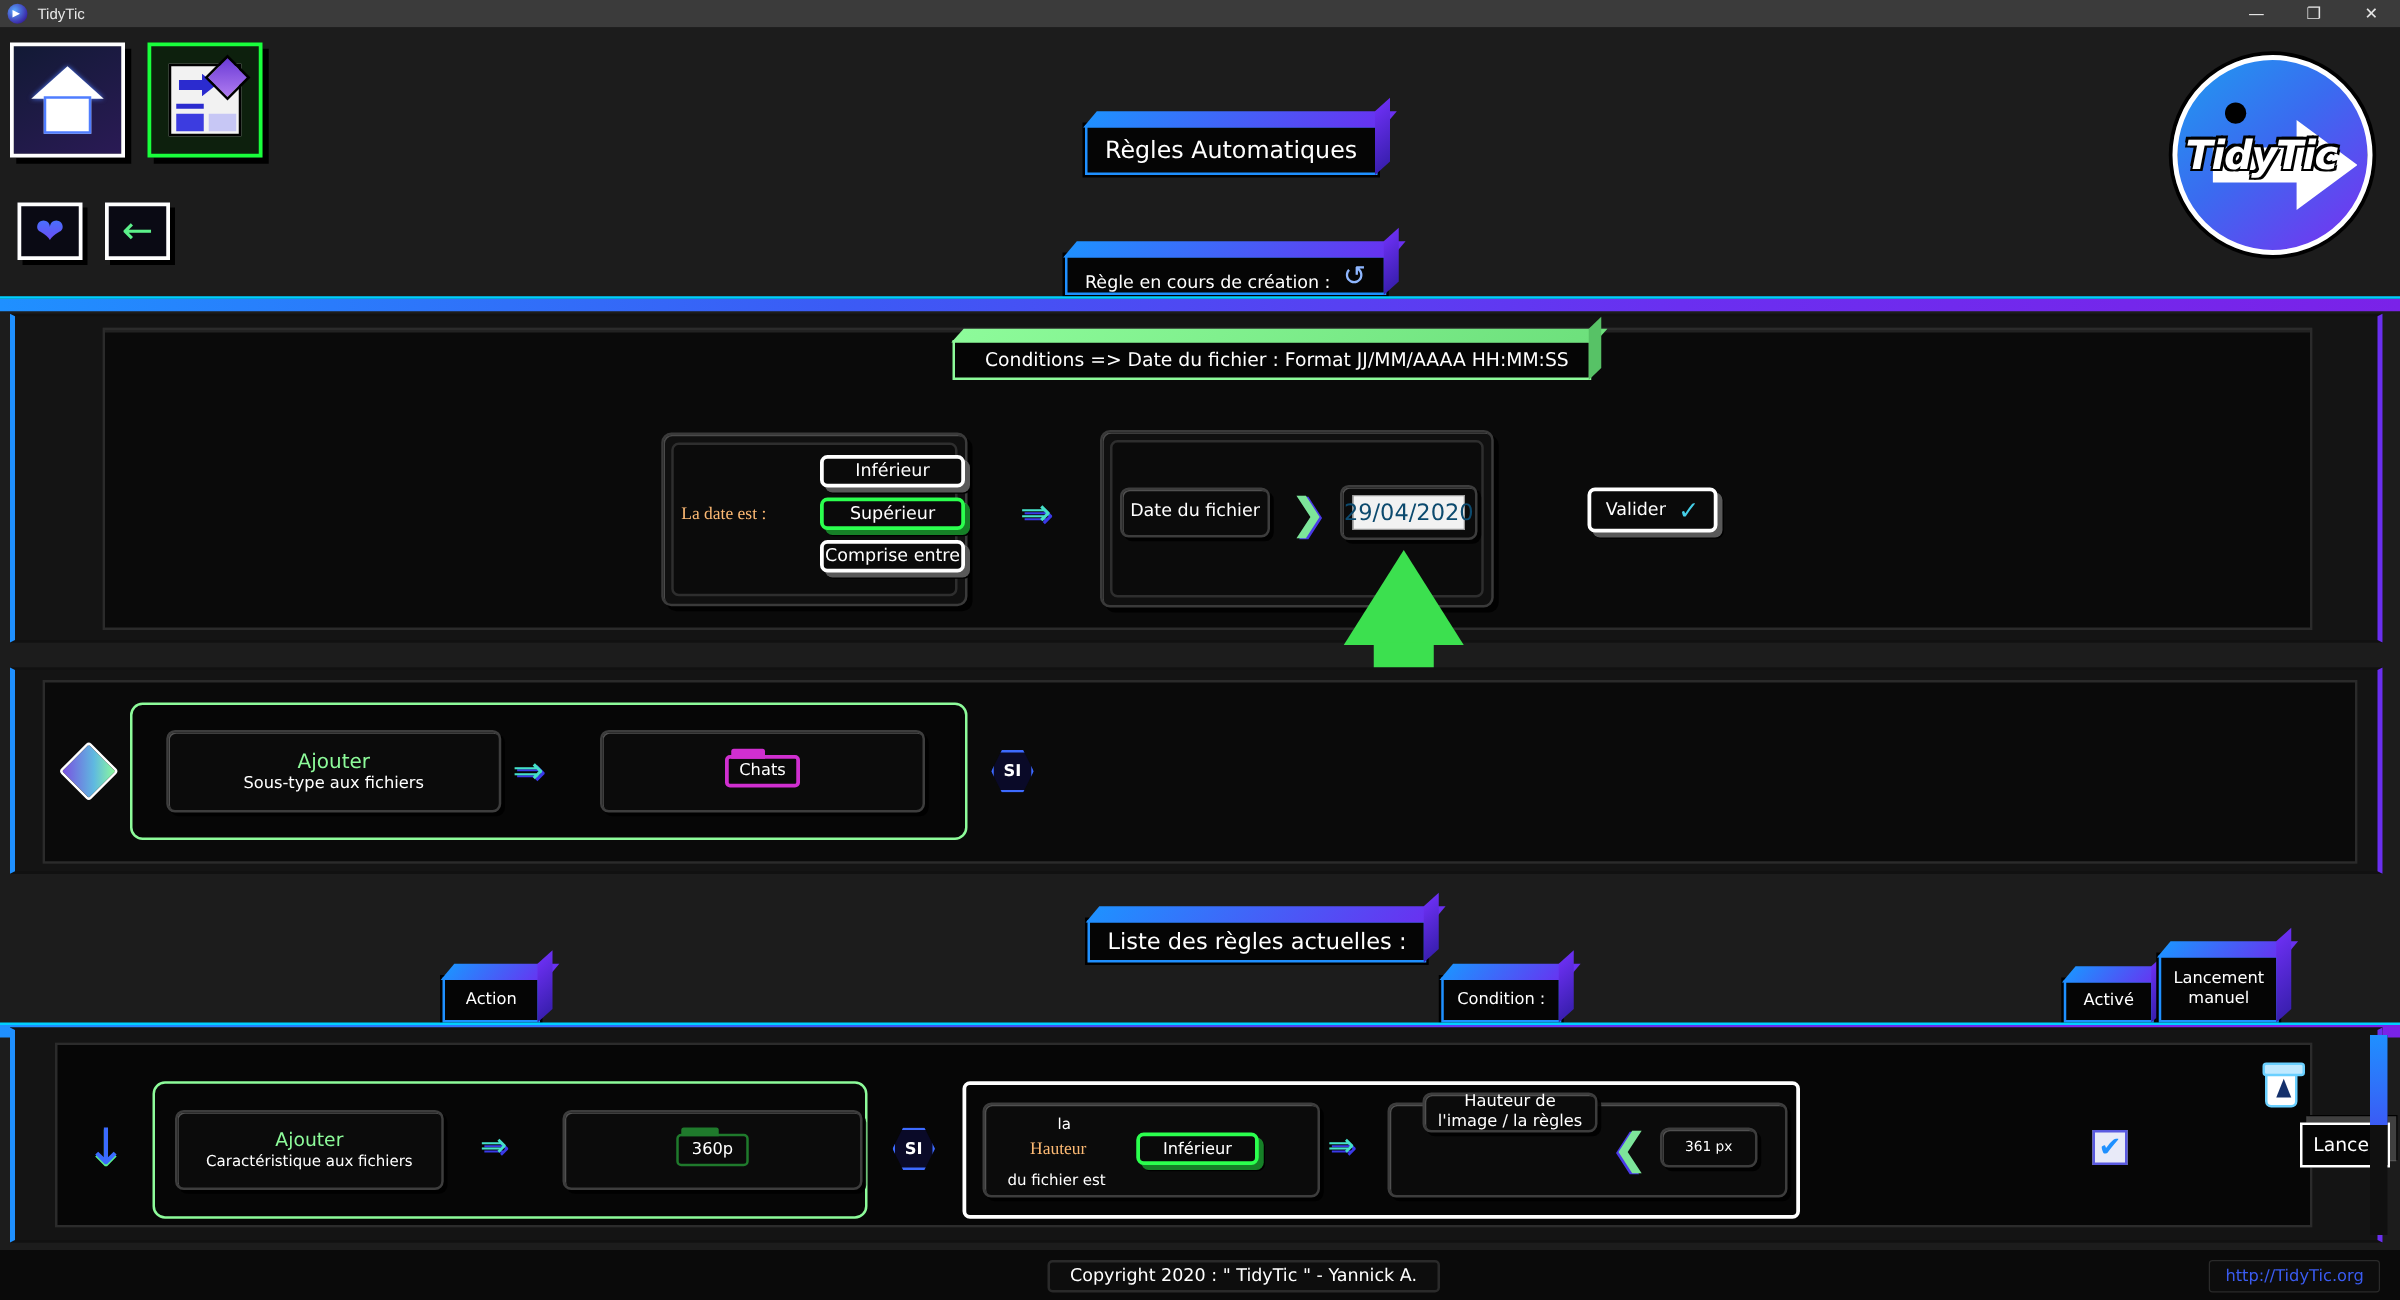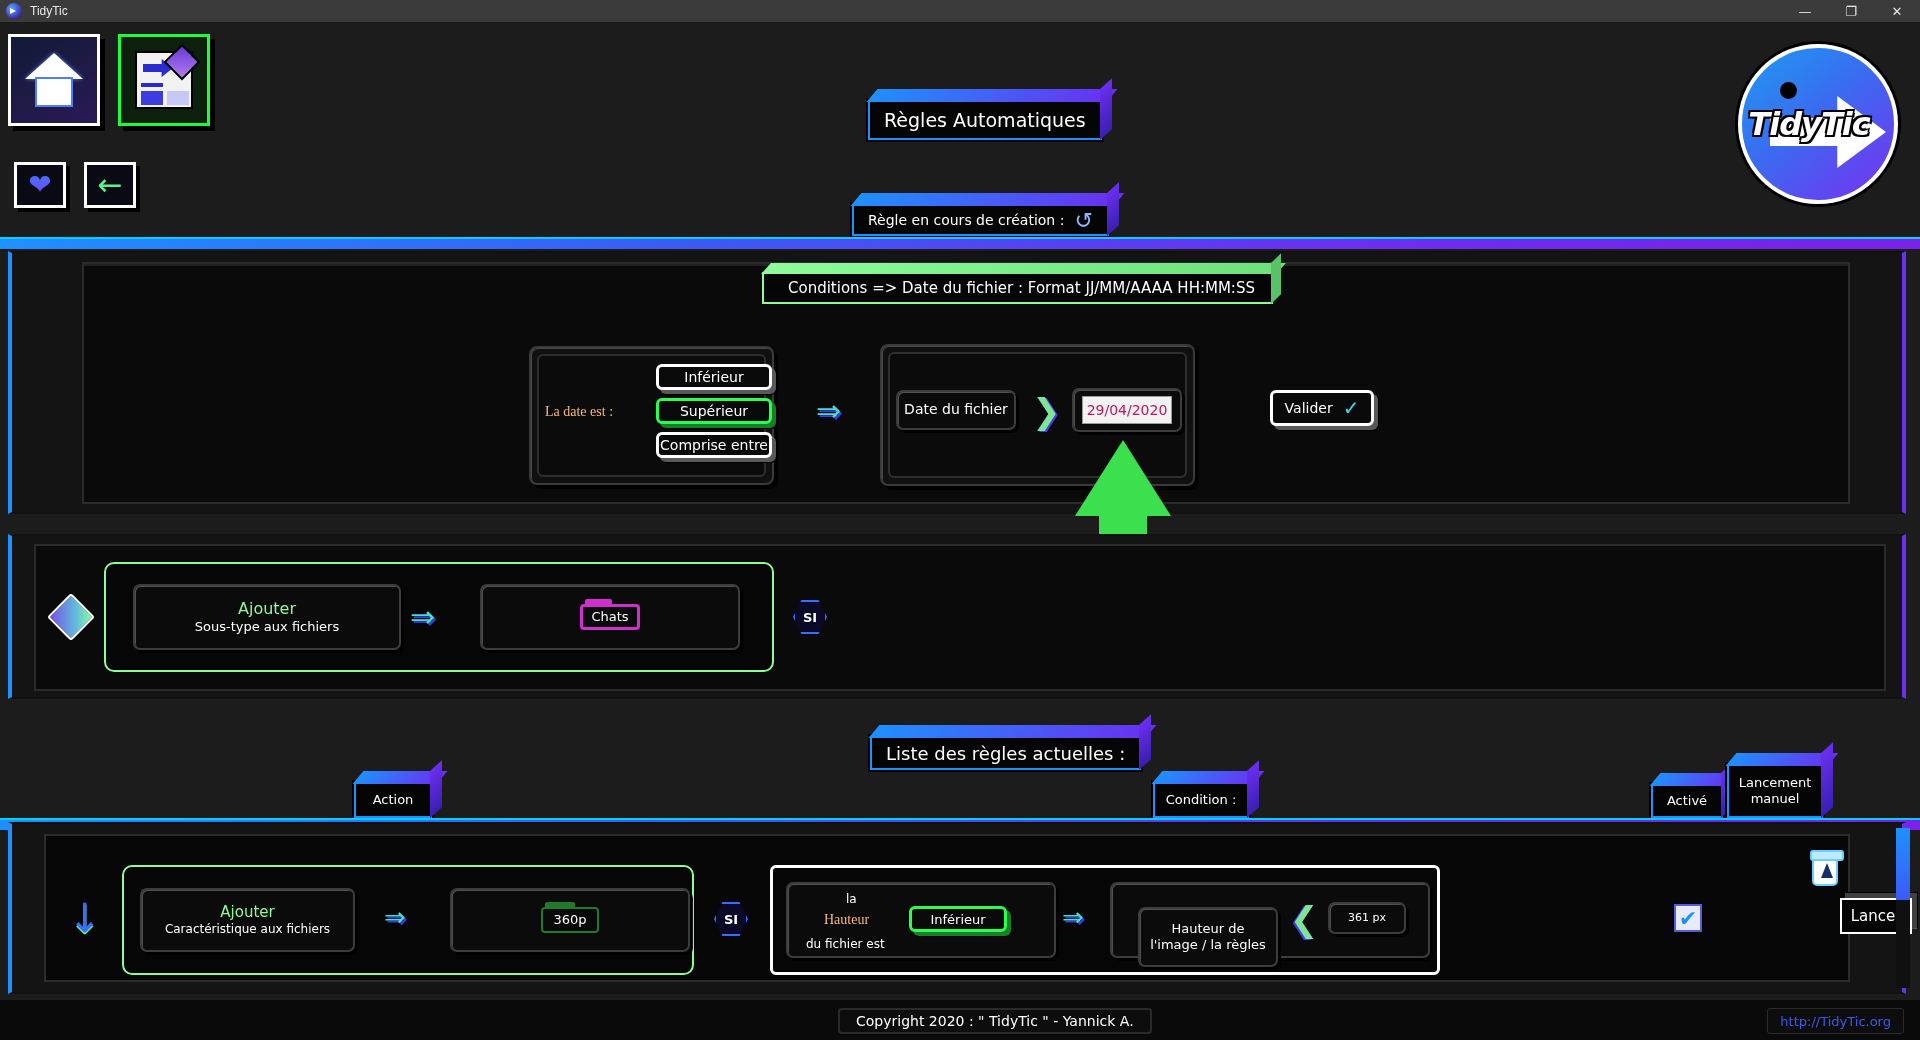--- a/index.html
+++ b/index.html
@@ -118,21 +118,21 @@
     transform: skewX(-40deg);
   }
   .plate::after {
     content: ""; position: absolute; right: -12px; top: -13px; bottom: -2px; width: 12px;
     background: linear-gradient(180deg,#6a2ff0,#3a1fb0);
     transform: skewY(-42deg); transform-origin: left top;
   }
   .plate > span { position: relative; z-index: 2; white-space: nowrap; }
 
   .plate-title { left: 868px; top: 78px; height: 40px; font-size: 19px; }
-  .plate-creating { left: 852px; top: 182px; height: 32px; font-size: 14px; }
+  .plate-creating { left: 852px; top: 182px; height: 32px; font-size: 14px; align-items: flex-end; }
   .plate-liste { left: 870px; top: 714px; height: 34px; font-size: 18px; }
 
   .undo-icon { color: #8fb7ff; font-size: 22px; margin-left: 10px; position: relative; z-index: 2; }
 
   
   .divbar {
     position: absolute; left: 0; width: 1920px; height: 12px;
     background: linear-gradient(90deg,#1f90ff 0%,#3b5bf5 35%,#6a2ff0 70%,#7a22e8 100%);
     border-top: 2px solid #00cfff;
   }
@@ -221,21 +221,21 @@
   .darkbtn {
     position: absolute; background: #0b0b0b; color: #fff; font-size: 14px;
     border: 2px solid #3d3d3d; border-radius: 7px;
     display: flex; align-items: center; justify-content: center; text-align: center;
     box-shadow: inset 1px 1px 0 #505050, 3px 3px 0 rgba(0,0,0,.9);
     font-family: "DejaVu Sans", sans-serif; line-height: 1.25;
   }
 
   
   .valinput {
-    position: absolute; background: #f2f2f2; color: #be185d; font-size: 14px;
+    position: absolute; background: #f2f2f2; color: #0c4a6e; font-size: 18px;
     border: 1px solid #9a9a9a;
     display: flex; align-items: center; justify-content: center;
     font-family: "DejaVu Sans", sans-serif;
   }
 
   
   .arrow-dbl {
     position: absolute; color: #45e0c8; font-size: 30px; line-height: 1;
     font-family: "DejaVu Sans", sans-serif;
     text-shadow: 2px 2px 0 #3a3ae8;
@@ -547,21 +547,21 @@
   <div class="lbl" style="left:846px;top:870px;font-size:12px;">la</div>
   <div class="lbl green" style="left:824px;top:890px;font-size:14px;">Hauteur</div>
   <div class="lbl" style="left:806px;top:915px;font-size:12px;">du fichier est</div>
   <div class="optbtn sel" style="left:909px;top:884px;width:98px;height:26px;font-size:13px;">
     <span>Inférieur</span>
   </div>
 
   <div class="arrow-dbl" style="left:1062px;top:882px;font-size:26px;">⇒</div>
 
   <div class="darkbtn" style="left:1110px;top:860px;width:320px;height:76px;"></div>
-  <div class="darkbtn" style="left:1138px;top:885px;width:140px;height:60px;flex-direction:column;font-size:13px;">
+  <div class="darkbtn" style="left:1138px;top:852px;width:140px;height:32px;flex-direction:column;font-size:13px;">
     <span>Hauteur de</span>
     <span>l'image / la règles</span>
   </div>
   <div class="arrow-lt" style="left:1290px;top:880px;">❮</div>
   <div class="darkbtn" style="left:1328px;top:880px;width:78px;height:32px;font-size:11px;">
     <span>361 px</span>
   </div>
 
   <div class="checkbox" style="left:1674px;top:882px;">
     <span>✔</span>

